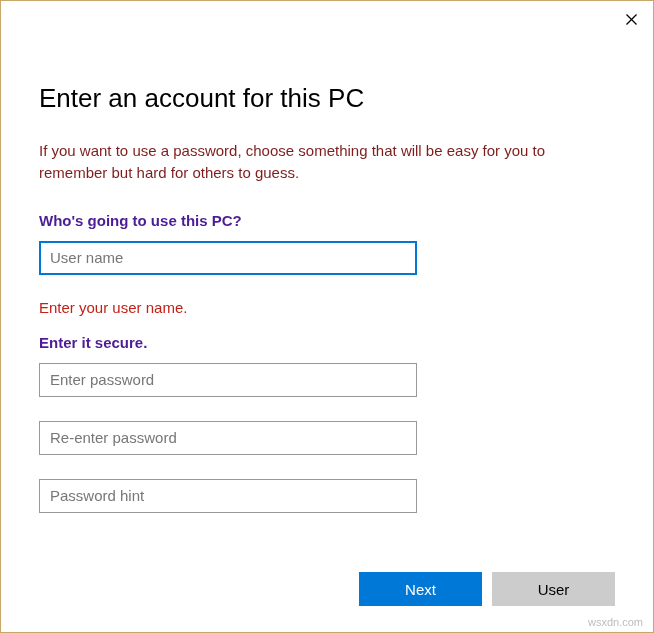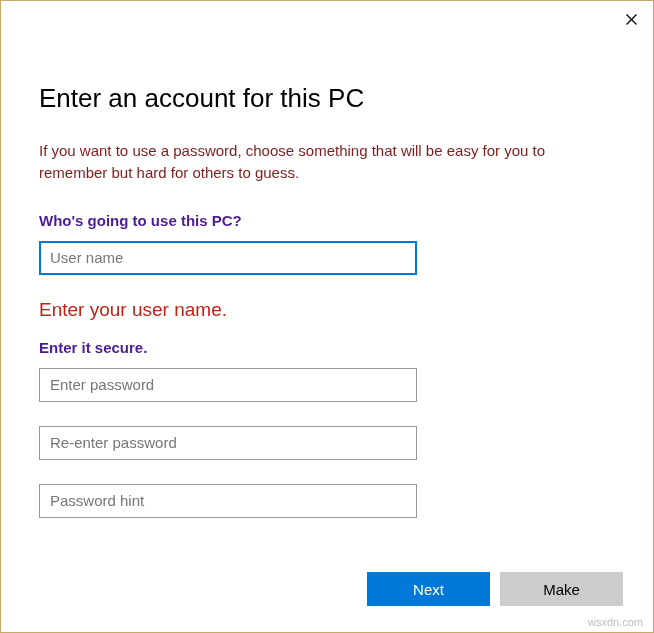--- a/index.html
+++ b/index.html
@@ -75,28 +75,28 @@
     }
     .text-input::placeholder {
       color: #777;
     }
     .text-input.focused {
       border: 2px solid #0078d7;
       padding: 0 9px;
     }
     .error-text {
       color: #c22118;
-      font-size: 19px;
+      font-size: 15px;
       margin-top: 10px;
       margin-bottom: 18px;
     }
     .footer {
       position: absolute;
       bottom: 26px;
-      right: 30px;
+      right: 38px;
       display: flex;
       gap: 10px;
     }
     .btn {
       width: 123px;
       height: 34px;
       border: none;
       font-size: 15px;
       font-family: inherit;
       cursor: pointer;
@@ -147,16 +147,16 @@
   <div class="field-row">
     <input type="password" class="text-input" placeholder="Re-enter password" style="">
   </div>
   <div class="field-row">
     <input type="text" class="text-input" placeholder="Password hint" style="">
   </div>
 </div>
 
 <div class="footer">
   <button class="btn btn-primary">Next</button>
-  <button class="btn btn-secondary">Make</button>
+  <button class="btn btn-secondary">User</button>
 </div>
 
 <div class="watermark">wsxdn.com</div>
 
 </body></html>

